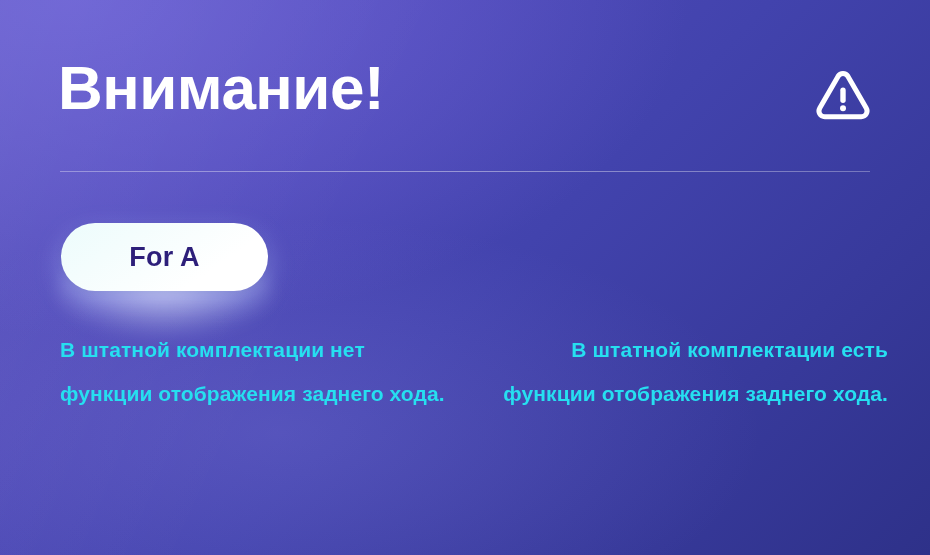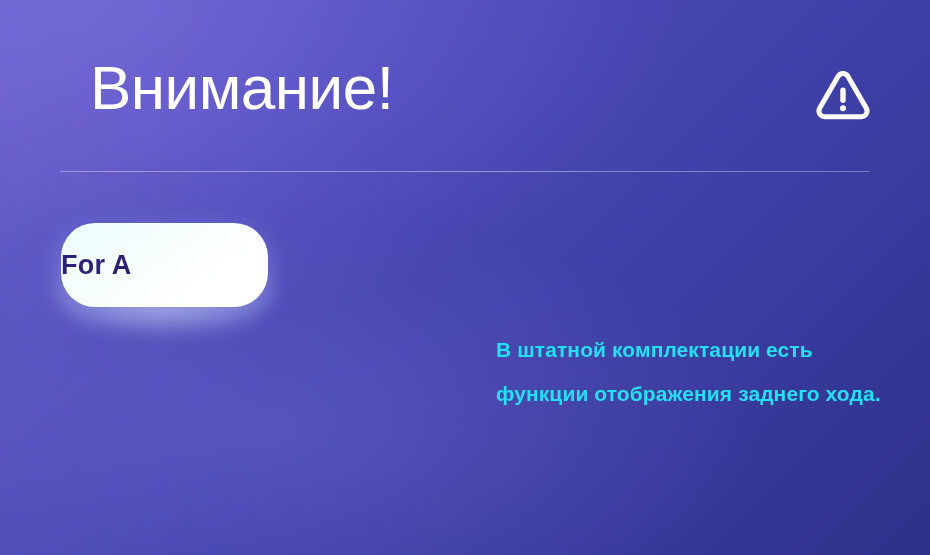--- a/index.html
+++ b/index.html
@@ -35,25 +35,24 @@
     pointer-events: none;
   }
 
   
   .title {
     position: absolute;
     left: 58px;
     top: 55px;
     font-size: 62px;
     line-height: 1.05;
-    font-weight: normal;
+    font-weight: bold;
     color: #ffffff;
     letter-spacing: -0.5px;
     white-space: nowrap;
-    margin-left: 32px;
   }
 
   .warn-icon {
     position: absolute;
     left: 812px;
     top: 64px;
     width: 62px;
     height: 62px;
   }
   .warn-icon svg { display: block; width: 100%; height: 100%; }
@@ -100,49 +99,50 @@
         rgba(200,210,255,0.0) 85%);
     filter: blur(7px);
     pointer-events: none;
   }
 
   .pill {
     position: absolute;
     left: 0;
     top: 0;
     width: 207px;
-    height: 84px;
+    height: 68px;
     border-radius: 34px;
     background: linear-gradient(145deg, #ecfcfc 0%, #f4fdfd 30%, #ffffff 72%, #ffffff 100%);
     box-shadow:
        0 10px 26px rgba(180,195,255,0.45),
        0 2px 6px rgba(40,40,120,0.18);
     display: flex;
     align-items: center;
+    justify-content: center;
   }
 
   .pill-label {
     font-size: 27px;
     font-weight: bold;
     color: #2d1f7a;
     letter-spacing: 0.2px;
   }
 
   .body-text {
     position: absolute;
     top: 328px;
     width: 392px;
     font-size: 21px;
     font-weight: bold;
     line-height: 44px;
     color: #26dff0;
     letter-spacing: 0.1px;
   }
   .text-a { left: 60px; }
-  .text-b { left: 496px; }
+  .text-b { left: 496px; text-align: right; }
 </style>
 </head>
 <body>
 
 <div class="slide">
 
   <div class="sheen"></div>
 
   <div class="title">Внимание!</div>
 
@@ -158,17 +158,18 @@
 
   <div class="col col-a">
     <div class="pill-wrap">
       <div class="pill-glow"></div>
       <div class="pill">
         <span class="pill-label">For A</span>
       </div>
     </div>
   </div>
 
+  <div class="body-text text-a">В штатной комплектации нет функции отображения заднего хода.</div>
 
 
   <div class="body-text text-b">В штатной комплектации есть функции отображения заднего хода.</div>
 
 </div>
 
 </body></html>

